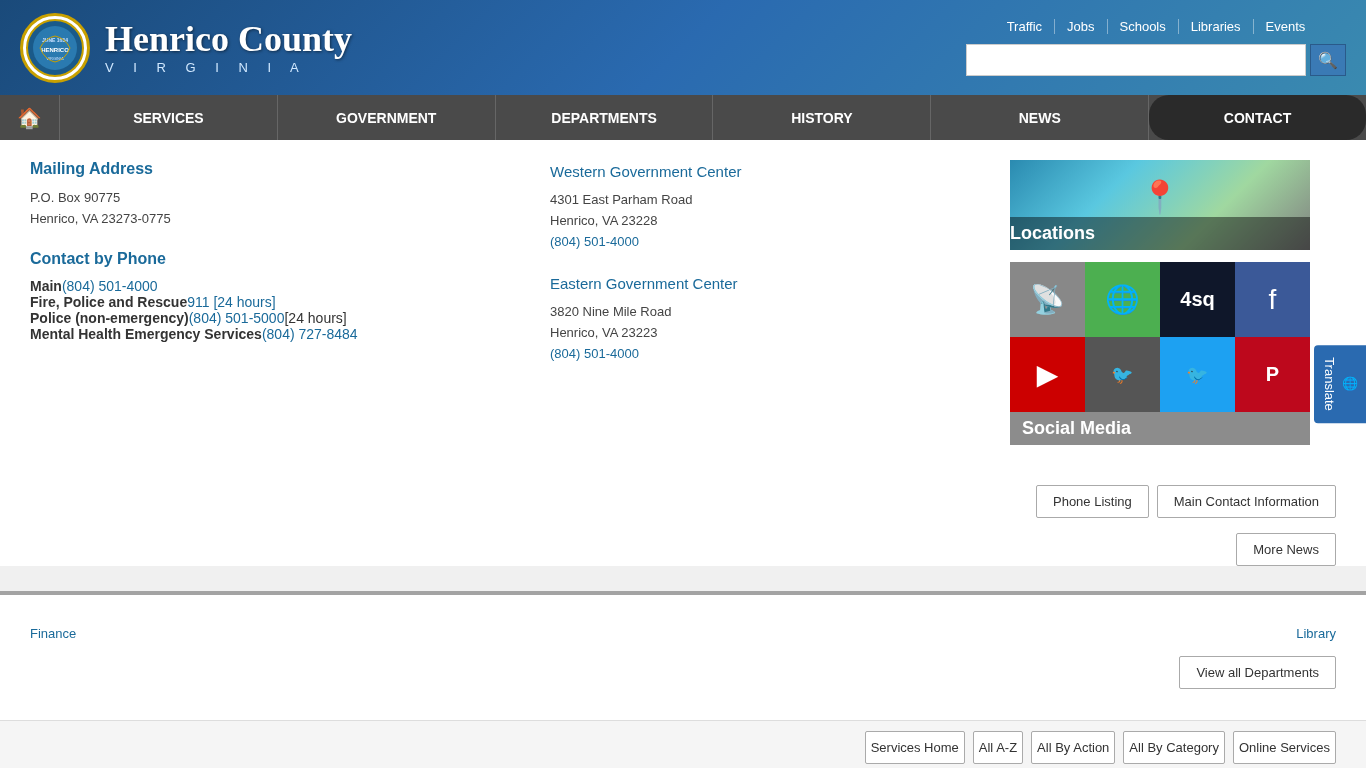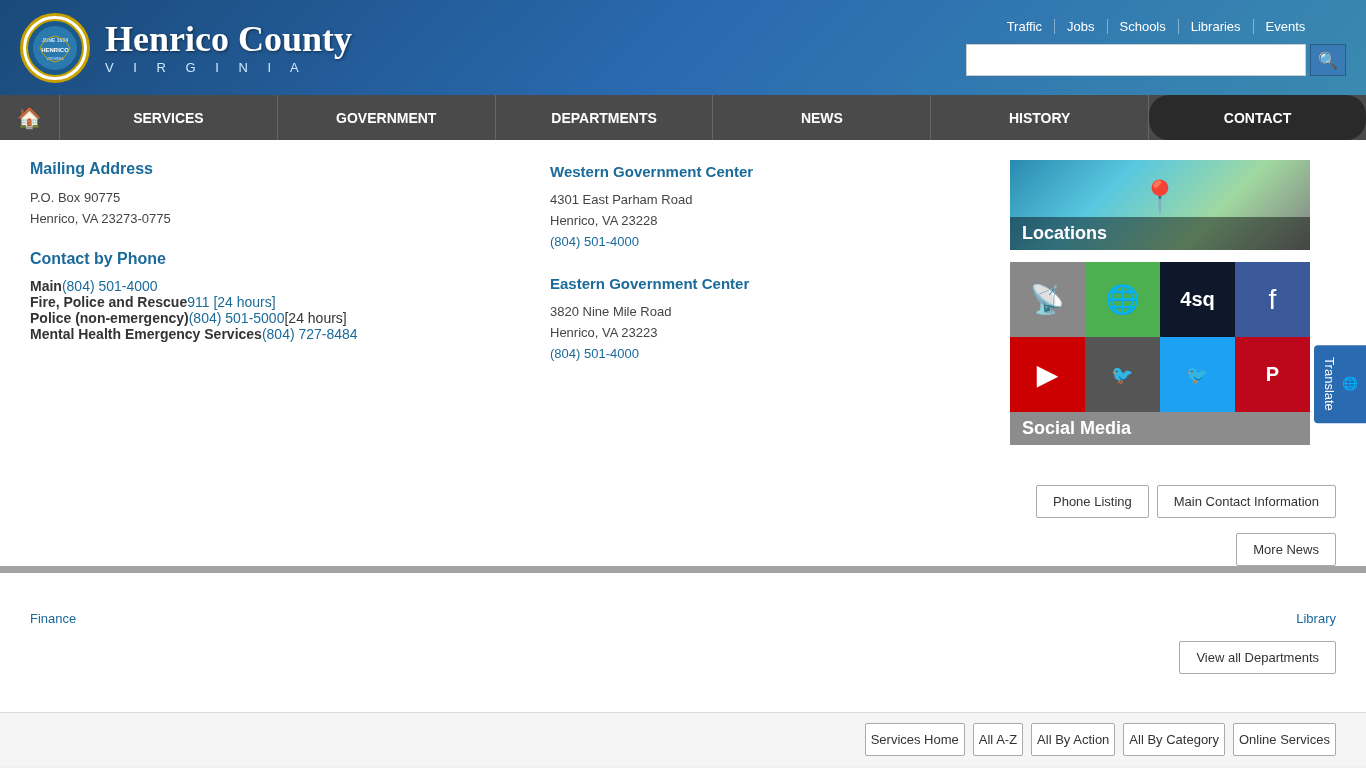--- a/index.html
+++ b/index.html
@@ -153,21 +153,21 @@
       color: #1a6a9a;
       text-decoration: none;
     }
     .phone-row { display: flex; align-items: baseline; }
     .phone-label { font-weight: bold; color: #333; }
     .phone-number { color: #1a6a9a; text-decoration: none; }
 
     .location-link {
       color: #1a6a9a;
       font-size: 15px;
-      font-weight: bold;
+      font-weight: normal;
       text-decoration: none;
       display: block;
       margin-bottom: 6px;
     }
     .location-block {
       margin-bottom: 20px;
       font-size: 13px;
       line-height: 1.6;
       color: #444;
     }
@@ -208,21 +208,21 @@
 
     .card-label {
       position: absolute;
       bottom: 0;
       left: 0;
       right: 0;
       background: rgba(0,0,0,0.45);
       color: white;
       font-size: 18px;
       font-weight: bold;
-      padding: 6px 12px;
+      padding: 6px 0;
     }
     .map-pin {
       position: absolute;
       top: 18px;
       left: 50%;
       transform: translateX(-50%);
       font-size: 32px;
       color: #e8a000;
     }
 
@@ -240,22 +240,23 @@
       background: white;
       color: #333;
       font-size: 13px;
       cursor: pointer;
       border-radius: 2px;
     }
 
     
     .bottom-sections {
       background: white;
-      border-top: 7px solid #a3a3a3;
-      padding: 28px 30px;
+      border-top: 4px solid #a3a3a3;
+      padding: 21px 30px;
+      margin-top: 25px;
     }
     .dept-links {
       display: flex;
       justify-content: space-between;
       padding: 10px 0;
     }
     .dept-link {
       color: #1a6a9a;
       font-size: 13px;
       text-decoration: none;
@@ -383,22 +384,22 @@
   </div>
 </div>
 
 <nav class="main-nav">
   <a href="#" class="nav-item">
     <span class="home-icon">🏠</span>
   </a>
   <a href="#" class="nav-item">SERVICES</a>
   <a href="#" class="nav-item">GOVERNMENT</a>
   <a href="#" class="nav-item">DEPARTMENTS</a>
+  <a href="#" class="nav-item">HISTORY</a>
   <a href="#" class="nav-item">NEWS</a>
-  <a href="#" class="nav-item">HISTORY</a>
   <a href="#" class="nav-item">CONTACT</a>
 </nav>
 
 <div class="contact-section">
 
   <div class="contact-left">
     <div class="section-title">Mailing Address</div>
     <div class="address-block">
       <div>P.O. Box 90775</div>
       <div>Henrico, VA 23273-0775</div>

